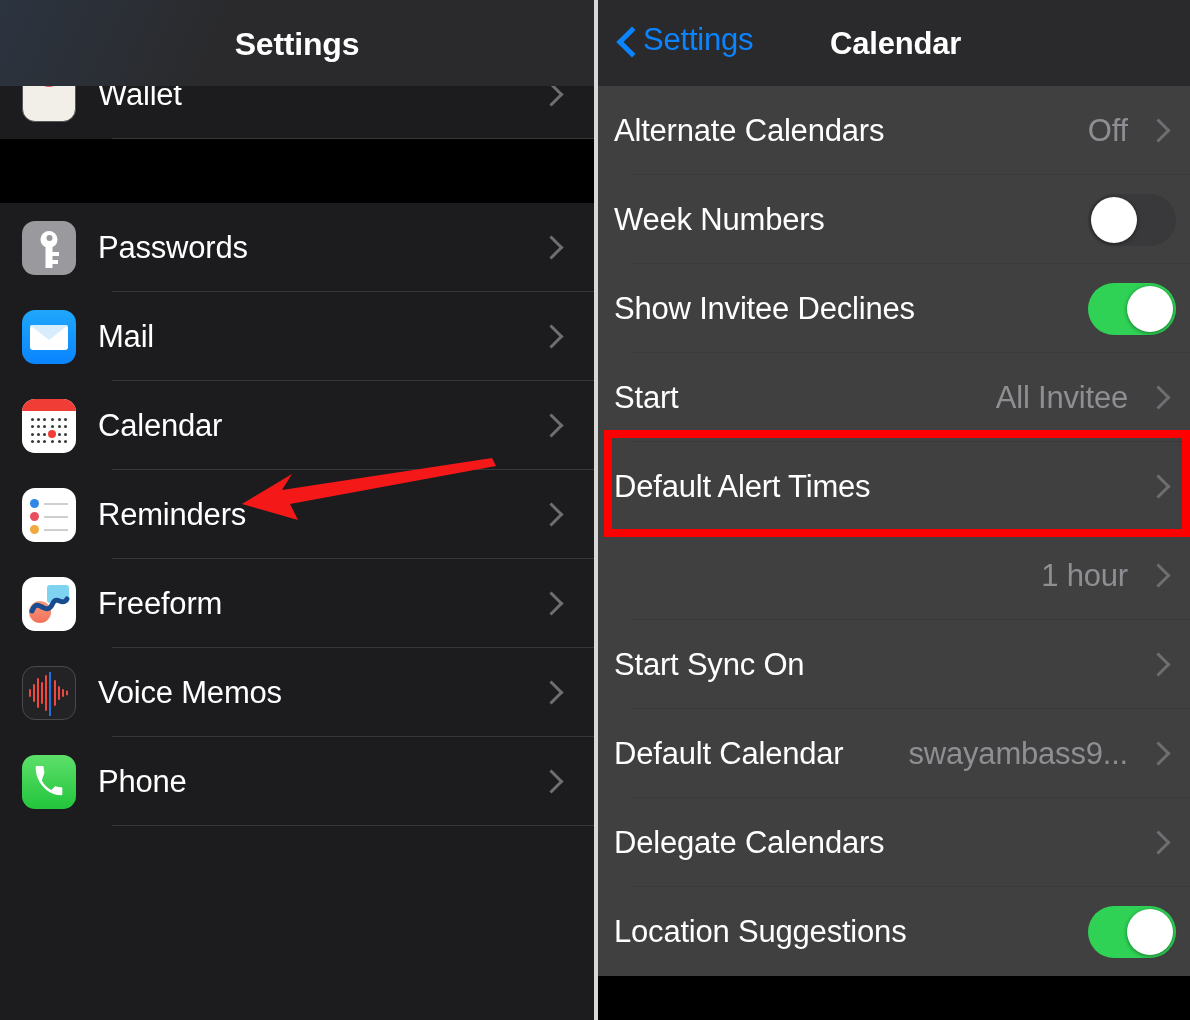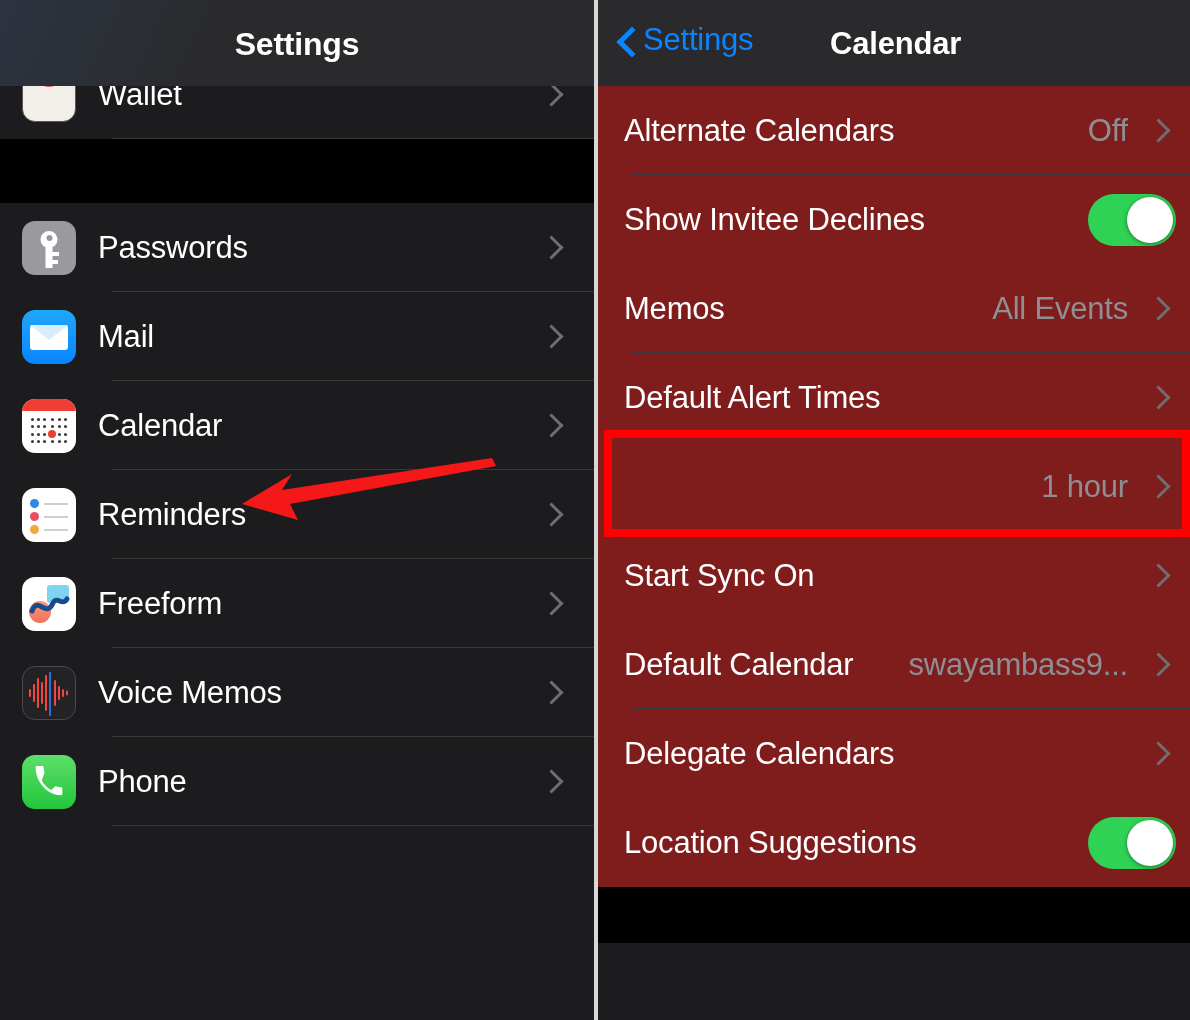--- a/index.html
+++ b/index.html
@@ -140,22 +140,22 @@
     border-left:5px solid #0a84ff; border-bottom:5px solid #0a84ff;
     transform:rotate(45deg);
   }
   .backbtn .btext { color:#0a84ff; font-size:31px; letter-spacing:-0.2px; }
   .navbar-right .rtitle {
     position:absolute; left:232px; top:26px; color:#fff; font-size:31px; font-weight:bold; letter-spacing:-0.2px;
   }
 
   .list-right { position:absolute; top:86px; left:0; width:592px; }
   .rrow {
-    position:relative; height:89px; background:#7f1d1d;
-    display:flex; align-items:center; padding-left:26px;
+    position:relative; height:89px; background:#404040;
+    display:flex; align-items:center; padding-left:16px;
   }
   .rrow .sep { position:absolute; left:34px; right:0; bottom:0; height:1px; background:#3a3a3c; }
   .rrow .rlabel { color:#fff; font-size:31px; letter-spacing:-0.2px; white-space:nowrap; }
   .rrow .rvalue {
     position:absolute; right:62px; color:#8e8e93; font-size:31px; letter-spacing:-0.2px;
     max-width:290px; overflow:hidden; text-overflow:ellipsis; white-space:nowrap; 
   }
   .rrow .rchev {
     position:absolute; right:24px; top:50%; transform:translateY(-50%); width:16px; height:28px;
   }
@@ -344,32 +344,39 @@
 
     <div class="list-right">
 
       <div class="rrow">
         <span class="rlabel">Alternate Calendars</span>
         <span class="rvalue">Off</span>
         <span class="rchev"></span>
         <span class="sep"></span>
       </div>
 
+      <div class="rrow">
+        <span class="rlabel">Week Numbers</span>
+        <span class="toggle">
+            <span class="knob"></span>
+          </span>
+        <span class="sep"></span>
+      </div>
 
       <div class="rrow">
         <span class="rlabel">Show Invitee Declines</span>
         <span class="toggle on">
             <span class="knob"></span>
           </span>
         <span class="sep"></span>
       </div>
 
       <div class="rrow">
-        <span class="rlabel">Memos</span>
-        <span class="rvalue">All Events</span>
+        <span class="rlabel">Start</span>
+        <span class="rvalue">All Invitee</span>
         <span class="rchev"></span>
         <span class="sep"></span>
       </div>
 
       <div class="rrow nosep">
         <span class="rlabel">Default Alert Times</span>
         <span class="rchev"></span>
 
       </div>
 

